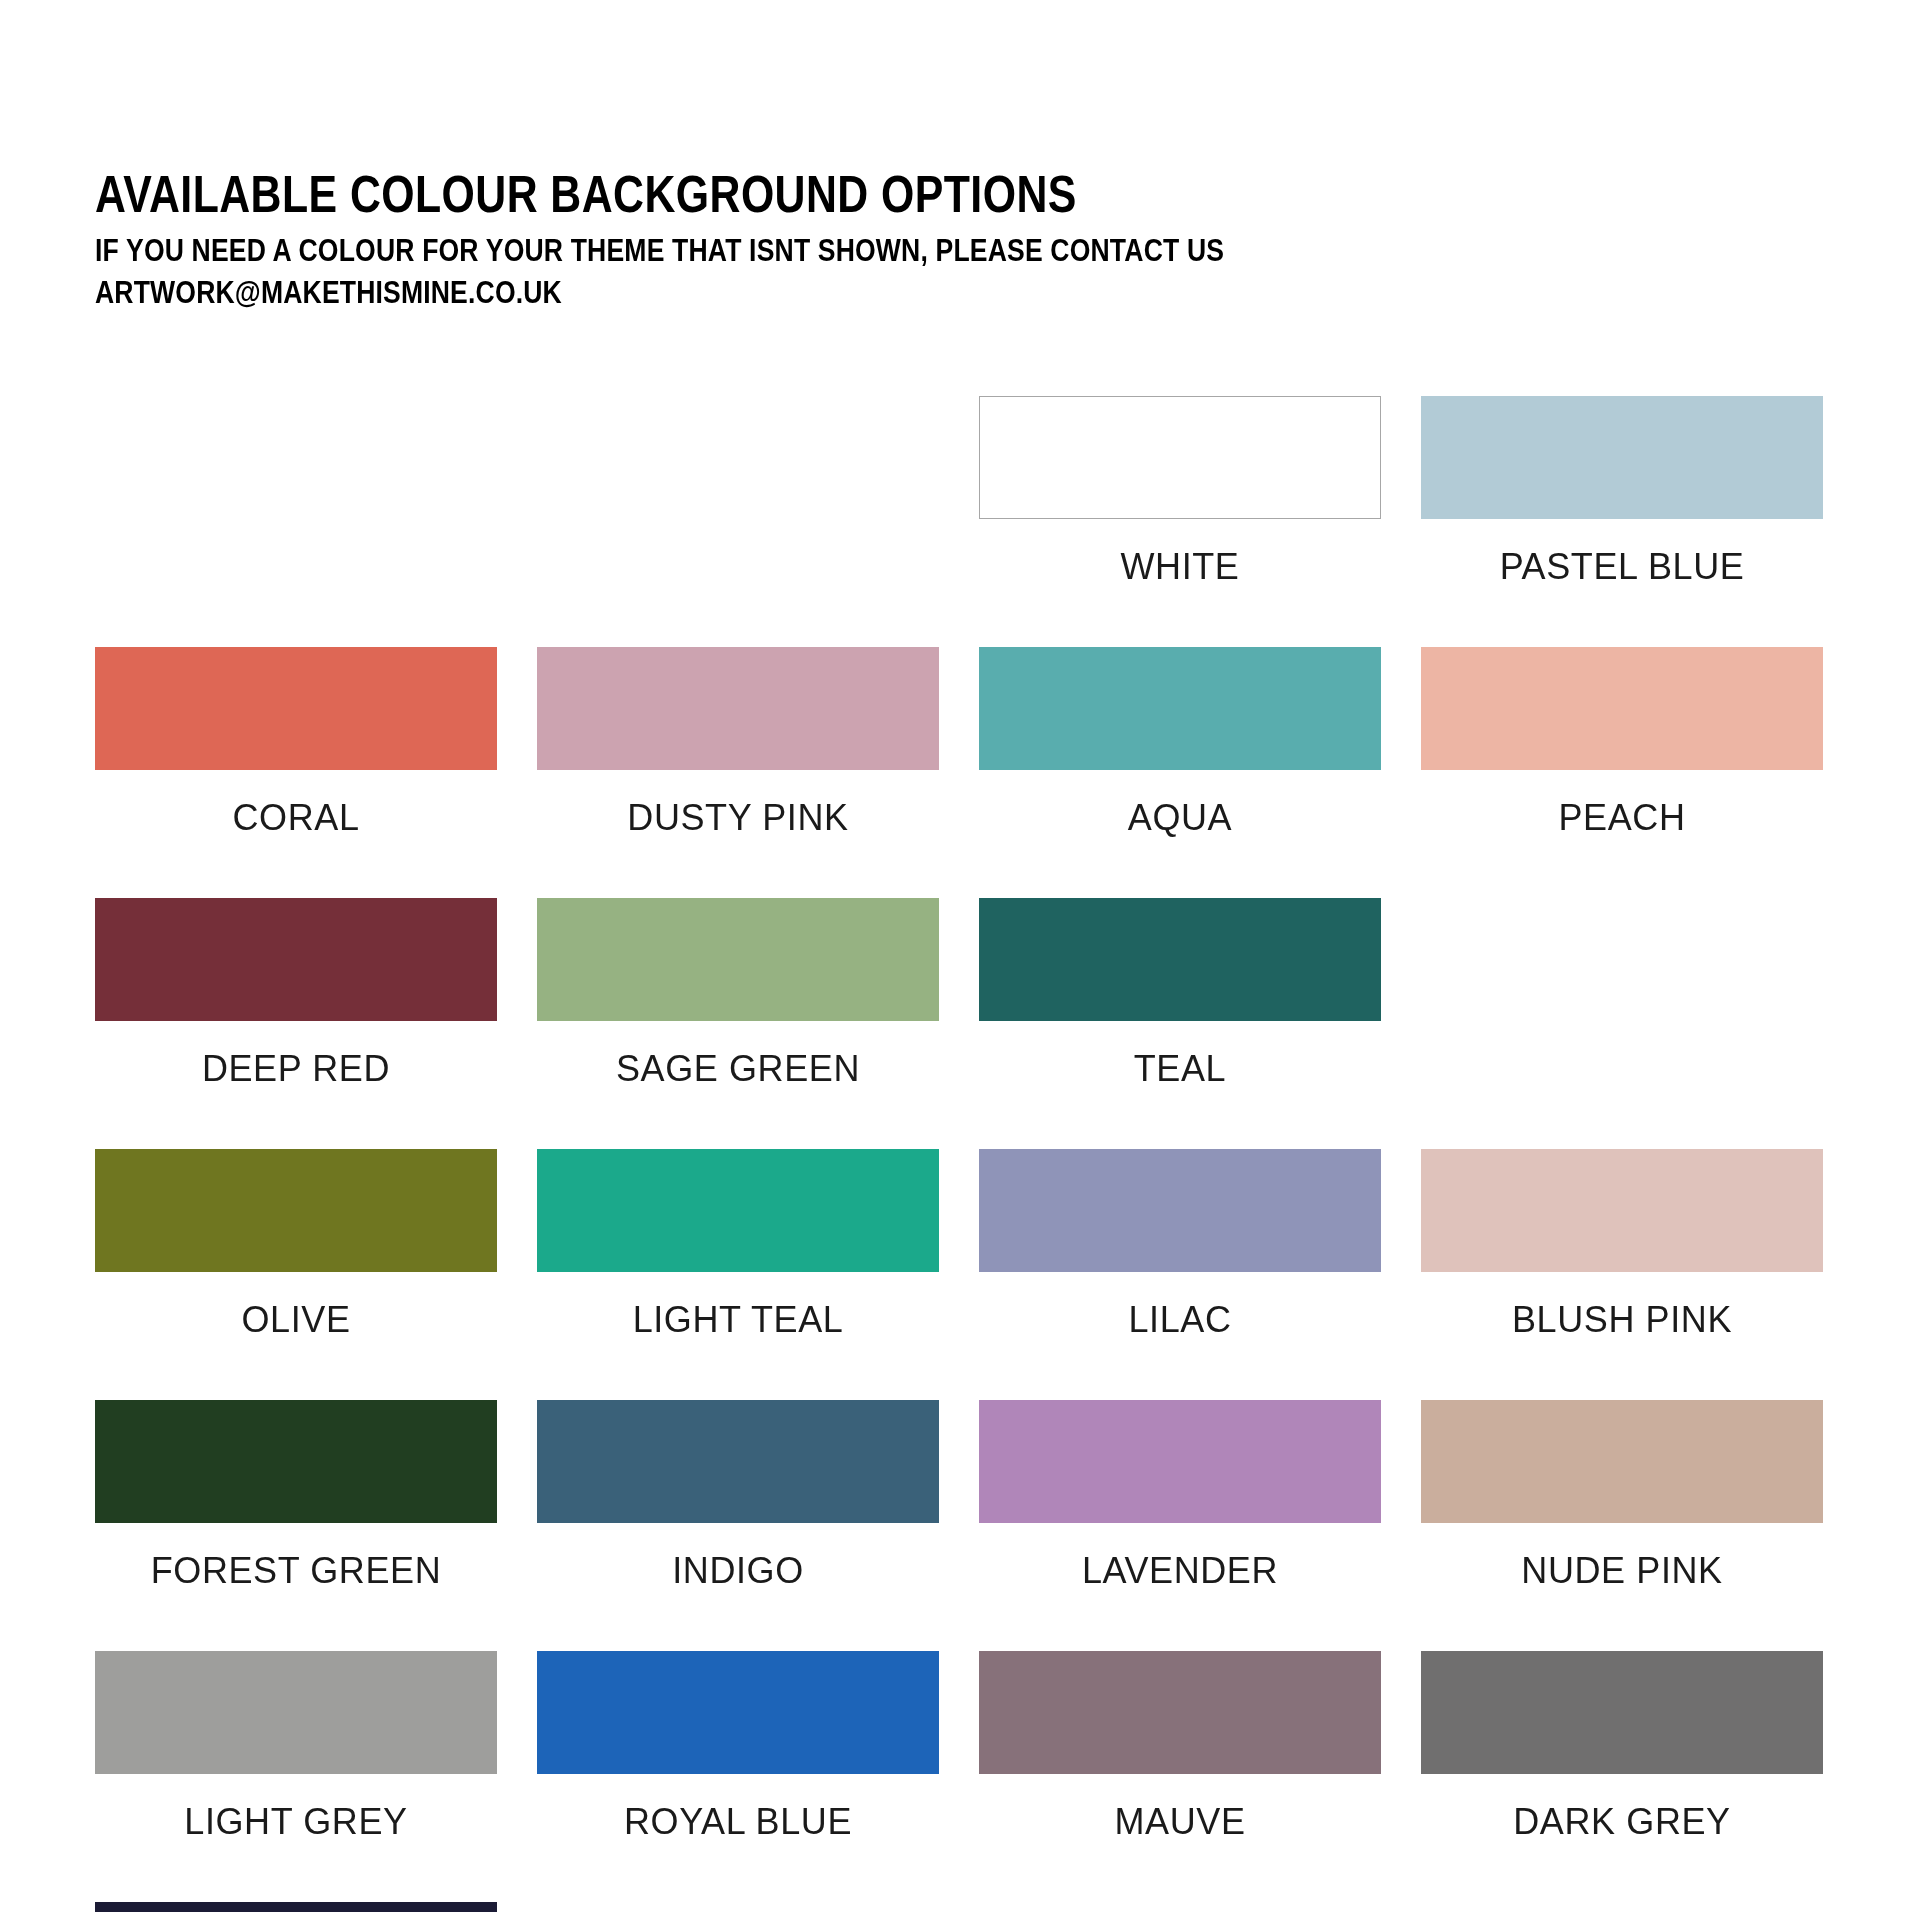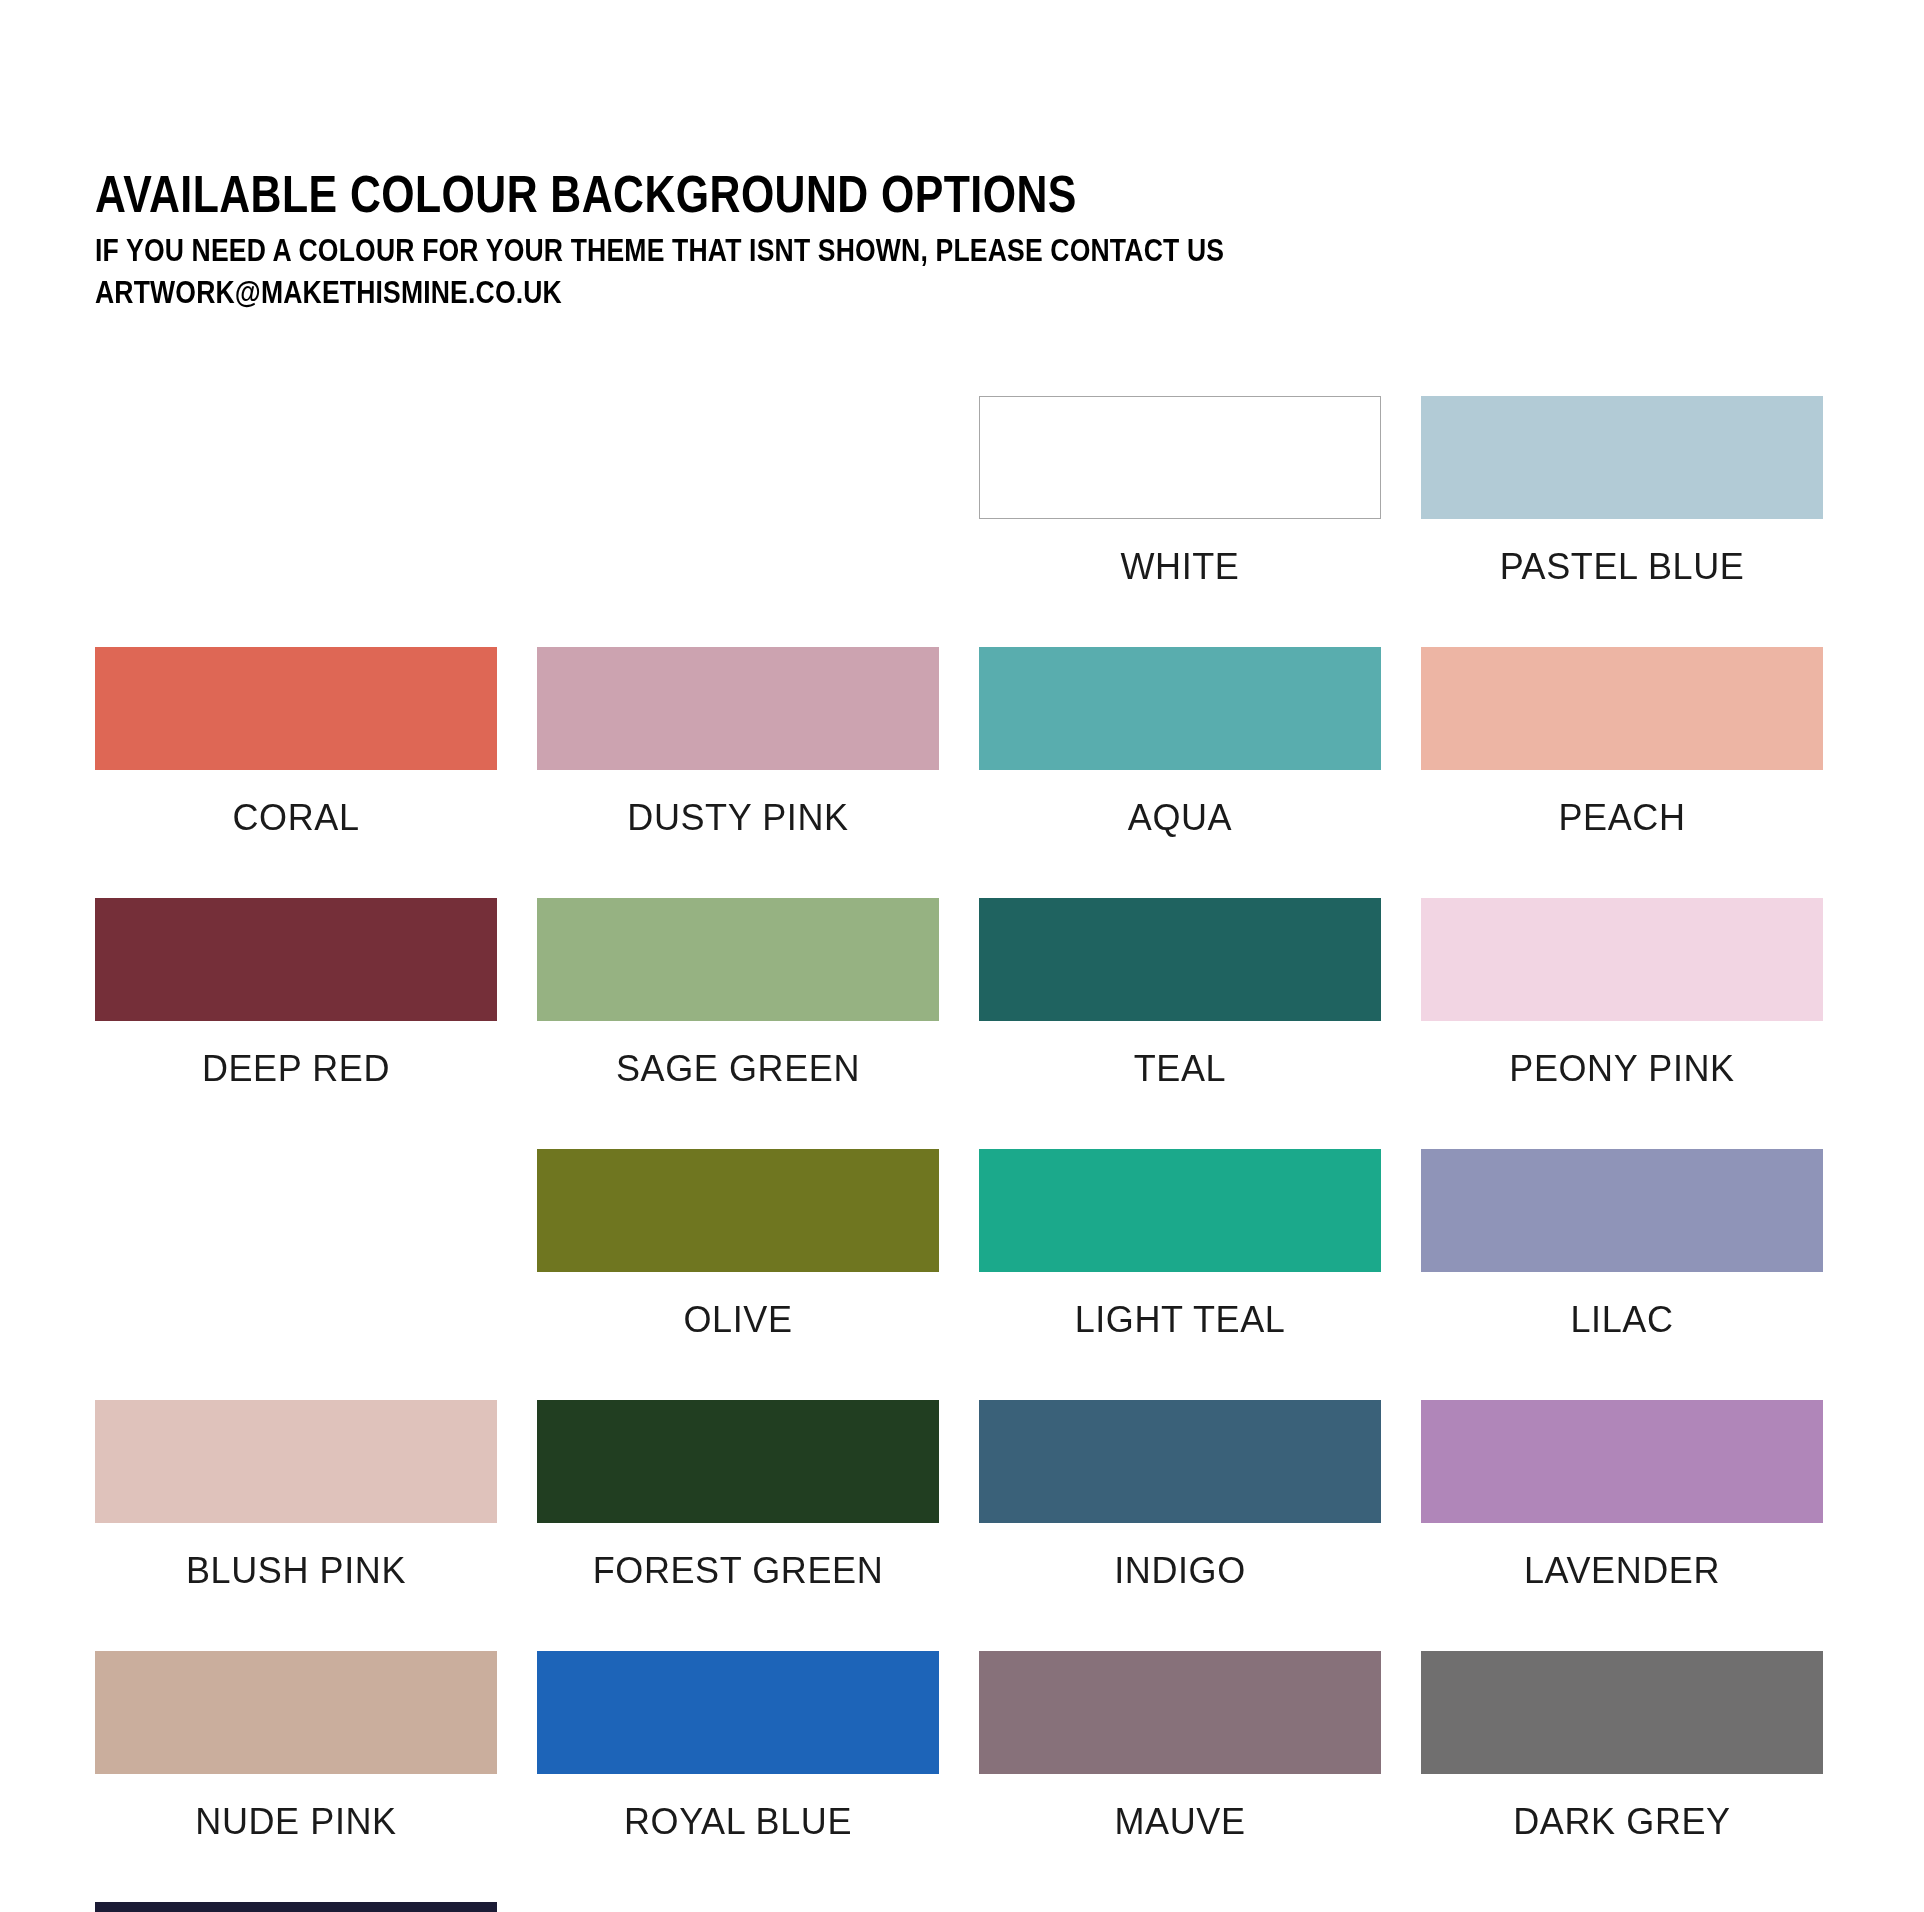--- a/index.html
+++ b/index.html
@@ -158,24 +158,20 @@
         <div class="swatch-label">DEEP RED</div>
       </div>
       <div class="cell">
         <div class="swatch" style="background-color: rgb(150, 178, 130);"></div>
         <div class="swatch-label">SAGE GREEN</div>
       </div>
       <div class="cell">
         <div class="swatch" style="background-color: rgb(31, 99, 96);"></div>
         <div class="swatch-label">TEAL</div>
       </div>
-      <div class="cell">
-        <div class="swatch" style="background-color: rgb(242, 213, 227);"></div>
-        <div class="swatch-label">PEONY PINK</div>
-      </div>
       <div class="cell empty">
         <div class="swatch"></div>
         <div class="swatch-label"></div>
       </div>
       <div class="cell">
         <div class="swatch" style="background-color: rgb(111, 118, 32);"></div>
         <div class="swatch-label">OLIVE</div>
       </div>
       <div class="cell">
         <div class="swatch" style="background-color: rgb(27, 169, 139);"></div>
@@ -199,20 +195,24 @@
       </div>
       <div class="cell">
         <div class="swatch" style="background-color: rgb(176, 134, 185);"></div>
         <div class="swatch-label">LAVENDER</div>
       </div>
       <div class="cell">
         <div class="swatch" style="background-color: rgb(202, 174, 157);"></div>
         <div class="swatch-label">NUDE PINK</div>
       </div>
       <div class="cell">
+        <div class="swatch" style="background-color: rgb(158, 158, 156);"></div>
+        <div class="swatch-label">LIGHT GREY</div>
+      </div>
+      <div class="cell">
         <div class="swatch" style="background-color: rgb(29, 100, 184);"></div>
         <div class="swatch-label">ROYAL BLUE</div>
       </div>
       <div class="cell">
         <div class="swatch" style="background-color: rgb(135, 113, 122);"></div>
         <div class="swatch-label">MAUVE</div>
       </div>
       <div class="cell">
         <div class="swatch" style="background-color: rgb(112, 111, 111);"></div>
         <div class="swatch-label">DARK GREY</div>

